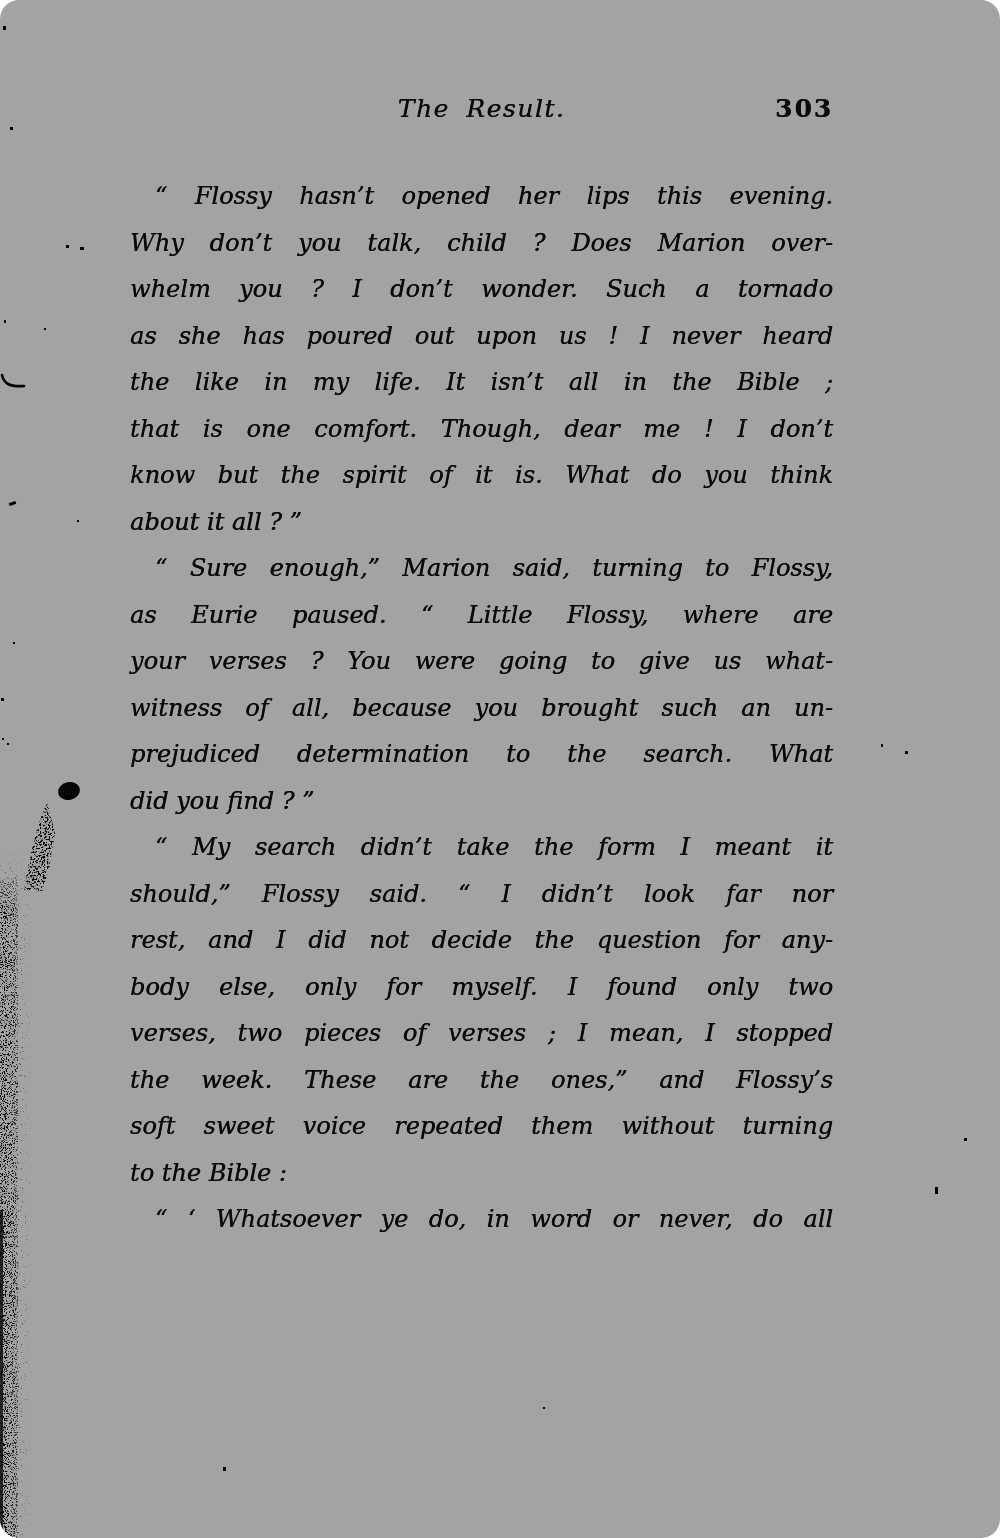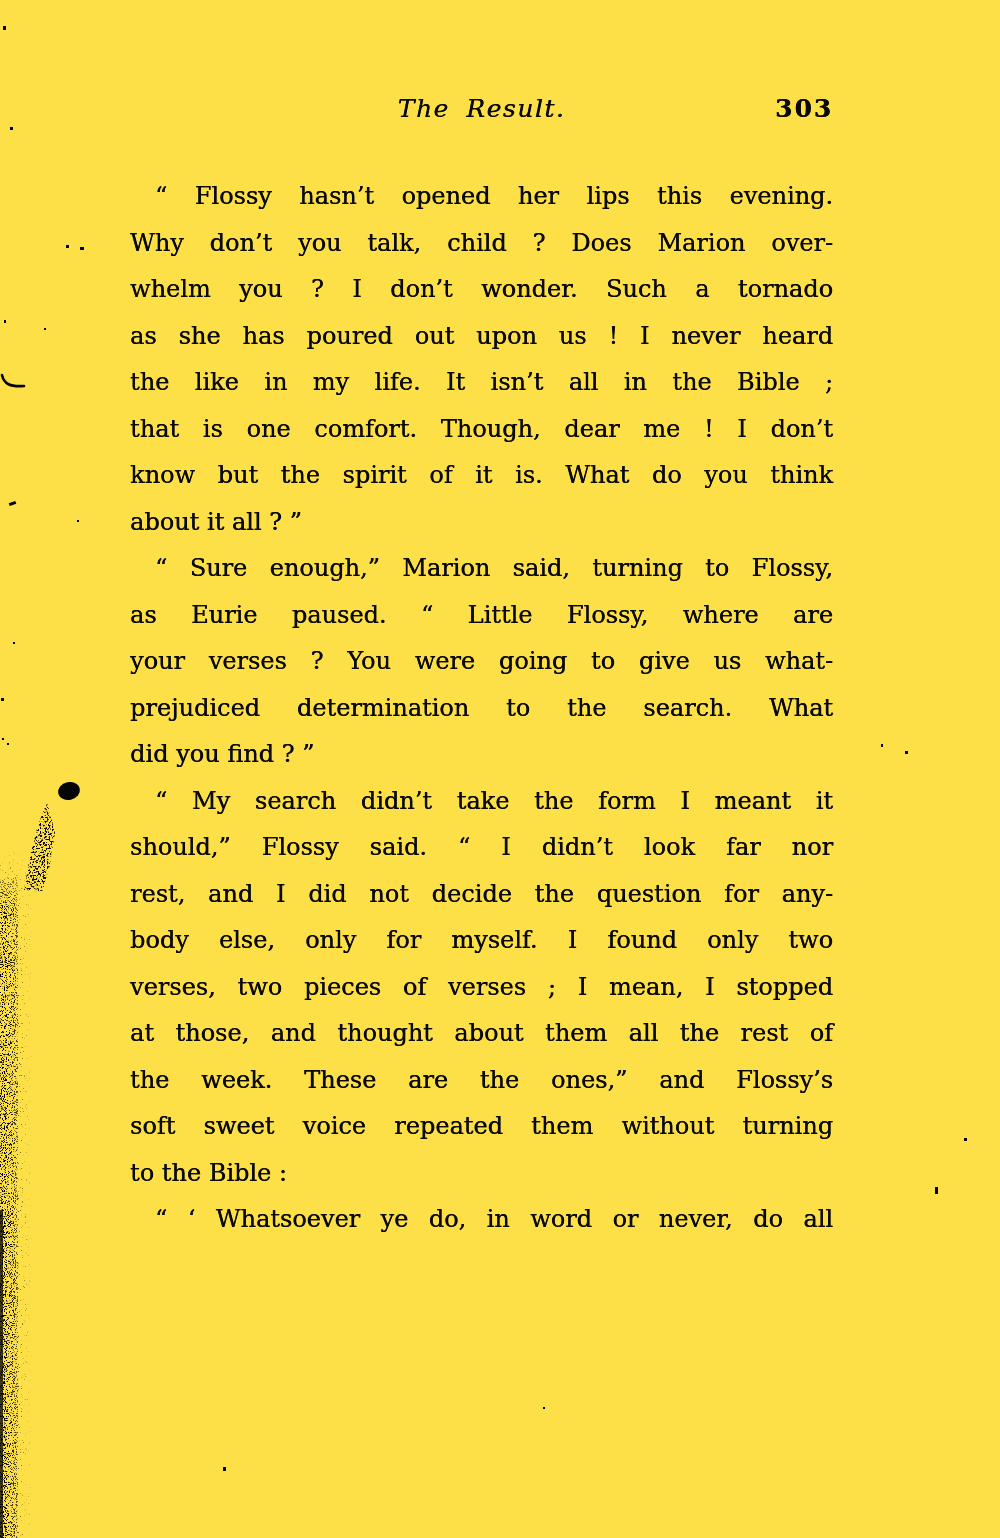--- a/index.html
+++ b/index.html
@@ -1,22 +1,23 @@
 <!DOCTYPE html>
 <html><head>
 <meta charset="utf-8">
 <style>
   html,body { margin:0; padding:0; background:#ffffff; }
   .page {
     position:relative;
     width:1000px; height:1538px;
-    background:#fde047;
+    background:#a3a3a3;
     overflow:hidden;
     font-family:"DejaVu Serif","Liberation Serif",serif;
     color:#0a0a0a;
+    border-radius:19px;
   }
   .running-head {
     position:absolute; top:94px; left:130px; width:703px;
     text-align:center;
     font-style:italic;
     font-size:25px;
     letter-spacing:1.5px;
     word-spacing:7px;
     text-shadow:0.35px 0 0 currentColor;
   }
@@ -25,20 +26,21 @@
     font-size:25px;
     font-weight:bold;
     letter-spacing:2px;
     text-shadow:0.3px 0 0 currentColor;
   }
   .textblock {
     position:absolute; top:173px; left:130px; width:703px;
     font-size:24px;
     line-height:46.5px;
     text-shadow:0.35px 0 0 currentColor;
+    font-style:italic;
   }
   .para { margin:0; }
   .line {
     text-align:justify;
     text-align-last:justify;
   }
   .line.indent { padding-left:25px; }
   .line.end { text-align-last:left; }
 
   
@@ -62,30 +64,30 @@
       <span class="line" style="display:block">as she has poured out upon us !  I never heard</span>
       <span class="line" style="display:block">the like in my life.  It isn’t all in the Bible ;</span>
       <span class="line" style="display:block">that is one comfort.  Though, dear me !  I don’t</span>
       <span class="line" style="display:block">know but the spirit of it is.  What do you think</span>
       <span class="line end" style="display:block">about it all ? ”</span>
     </p>
     <p class="para">
       <span class="line indent" style="display:block">“ Sure enough,” Marion said, turning to Flossy,</span>
       <span class="line" style="display:block">as Eurie paused.  “ Little Flossy, where are</span>
       <span class="line" style="display:block">your verses ?  You were going to give us what-</span>
+      <span class="line" style="display:block">witness of all, because you brought such an un-</span>
       <span class="line" style="display:block">prejudiced determination to the search.  What</span>
       <span class="line end" style="display:block">did you find ? ”</span>
     </p>
     <p class="para">
       <span class="line indent" style="display:block">“ My search didn’t take the form I meant it</span>
       <span class="line" style="display:block">should,” Flossy said.  “ I didn’t look far nor</span>
       <span class="line" style="display:block">rest, and I did not decide the question for any-</span>
       <span class="line" style="display:block">body else, only for myself.  I found only two</span>
       <span class="line" style="display:block">verses, two pieces of verses ; I mean, I stopped</span>
-      <span class="line" style="display:block">at those, and thought about them all the rest of</span>
       <span class="line" style="display:block">the week.  These are the ones,” and Flossy’s</span>
       <span class="line" style="display:block">soft sweet voice repeated them without turning</span>
       <span class="line end" style="display:block">to the Bible :</span>
     </p>
     <p class="para">
       <span class="line indent" style="display:block">“ ‘ Whatsoever ye do, in word or never, do all</span>
     </p>
   </div>
 
   <svg class="noise-band" width="90" height="768" viewBox="0 0 90 768" aria-hidden="true">

